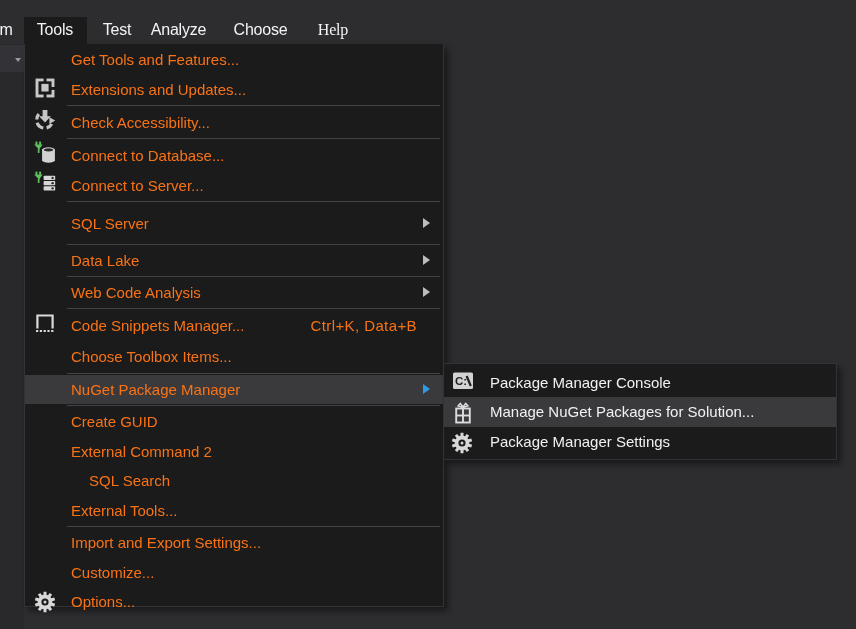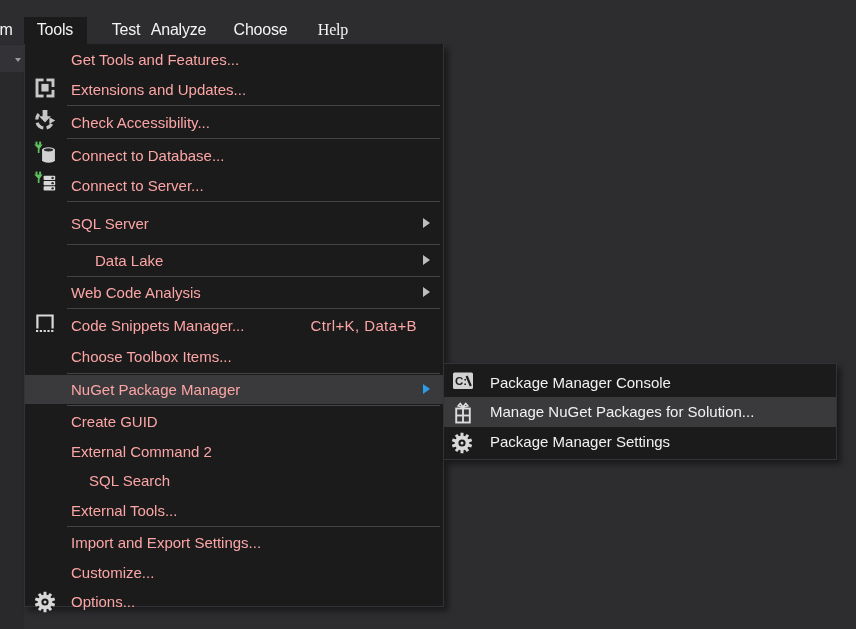--- a/index.html
+++ b/index.html
@@ -11,42 +11,42 @@
   #toolsbox{position:absolute;left:24px;top:17px;width:63px;height:27px;background:#1b1b1c;}
   
   #leftstrip{position:absolute;left:0;top:44px;width:24px;height:585px;background:#29292c;}
   #combo{position:absolute;left:0;top:45px;width:24px;height:27px;background:#333337;}
   #comboarr{position:absolute;left:14.5px;top:57.5px;width:0;height:0;
      border-left:3.8px solid transparent;border-right:3.8px solid transparent;border-top:4.6px solid #9a9a9a;}
   
   #panel{position:absolute;left:24px;top:44px;width:420px;height:563px;background:#1b1b1c;
      border:1px solid #333337;border-top:none;box-sizing:border-box;
      box-shadow:4px 4px 6px rgba(0,0,0,0.45);}
-  .mi{position:relative;display:flex;align-items:center;font-size:15px;color:#fca5a5;}
+  .mi{position:relative;display:flex;align-items:center;font-size:15px;color:#f97316;}
   .mi .lbl{margin-left:46px;white-space:nowrap;}
   .mi .sc{position:absolute;right:26px;letter-spacing:0.4px;}
   .sep{height:1px;background:#434347;margin:1px 3px 1px 42px;}
   .hl{background:#3a3a3d;}
   .arr{position:absolute;right:13px;top:50%;margin-top:-5.5px;width:0;height:0;
      border-top:5.5px solid transparent;border-bottom:5.5px solid transparent;border-left:7.3px solid #bdbdbd;}
   .arr.blue{border-left-color:#2e9be6;}
   .ic{position:absolute;left:9px;top:50%;width:22px;height:24px;margin-top:-12px;}
   .ic svg{display:block;}
   
   #submenu{position:absolute;left:443px;top:363px;width:394px;height:97px;background:#1b1b1c;
      border:1px solid #333337;box-sizing:border-box;
      box-shadow:4px 4px 6px rgba(0,0,0,0.45);padding-top:4px;}
   .smi{position:relative;display:flex;align-items:center;height:29.3px;font-size:15px;color:#f1f1f1;}
   .smi .lbl{margin-left:46px;white-space:nowrap;}
 </style>
 </head>
 <body>
 <div id="menubar">
   <span class="mb" style="left:6px;">m</span>
-  <span class="mb" style="left:126px;">Test</span>
+  <span class="mb" style="left:117px;">Test</span>
   <span class="mb" style="left:178.5px;">Analyze</span>
   <span class="mb" style="left:260.5px;">Choose</span>
   <span class="mb" style="left:333px;font-family:Liberation Serif, serif;">Help</span>
 </div>
 <div id="leftstrip"></div>
 <div id="combo"></div>
 <div id="comboarr"></div>
 <div id="toolsbox"></div>
 <span class="mb" style="left:55px;z-index:5;">Tools</span>
 
@@ -122,21 +122,21 @@
 </svg>
       </span>
       <span class="lbl">Connect to Server...</span>
     </div>
   <div class="sep"></div>
   <div class="mi" style="height:40px;">
       <span class="lbl">SQL Server</span>
       <span class="arr"></span>
     </div>
   <div class="sep"></div>
-  <div class="mi" style="height:29px;padding-left:24px;">
+  <div class="mi" style="height:29px;">
       <span class="lbl">Data Lake</span>
       <span class="arr"></span>
     </div>
   <div class="sep"></div>
   <div class="mi" style="height:29px;">
       <span class="lbl">Web Code Analysis</span>
       <span class="arr"></span>
     </div>
   <div class="sep"></div>
   <div class="mi" style="height:31px;">

